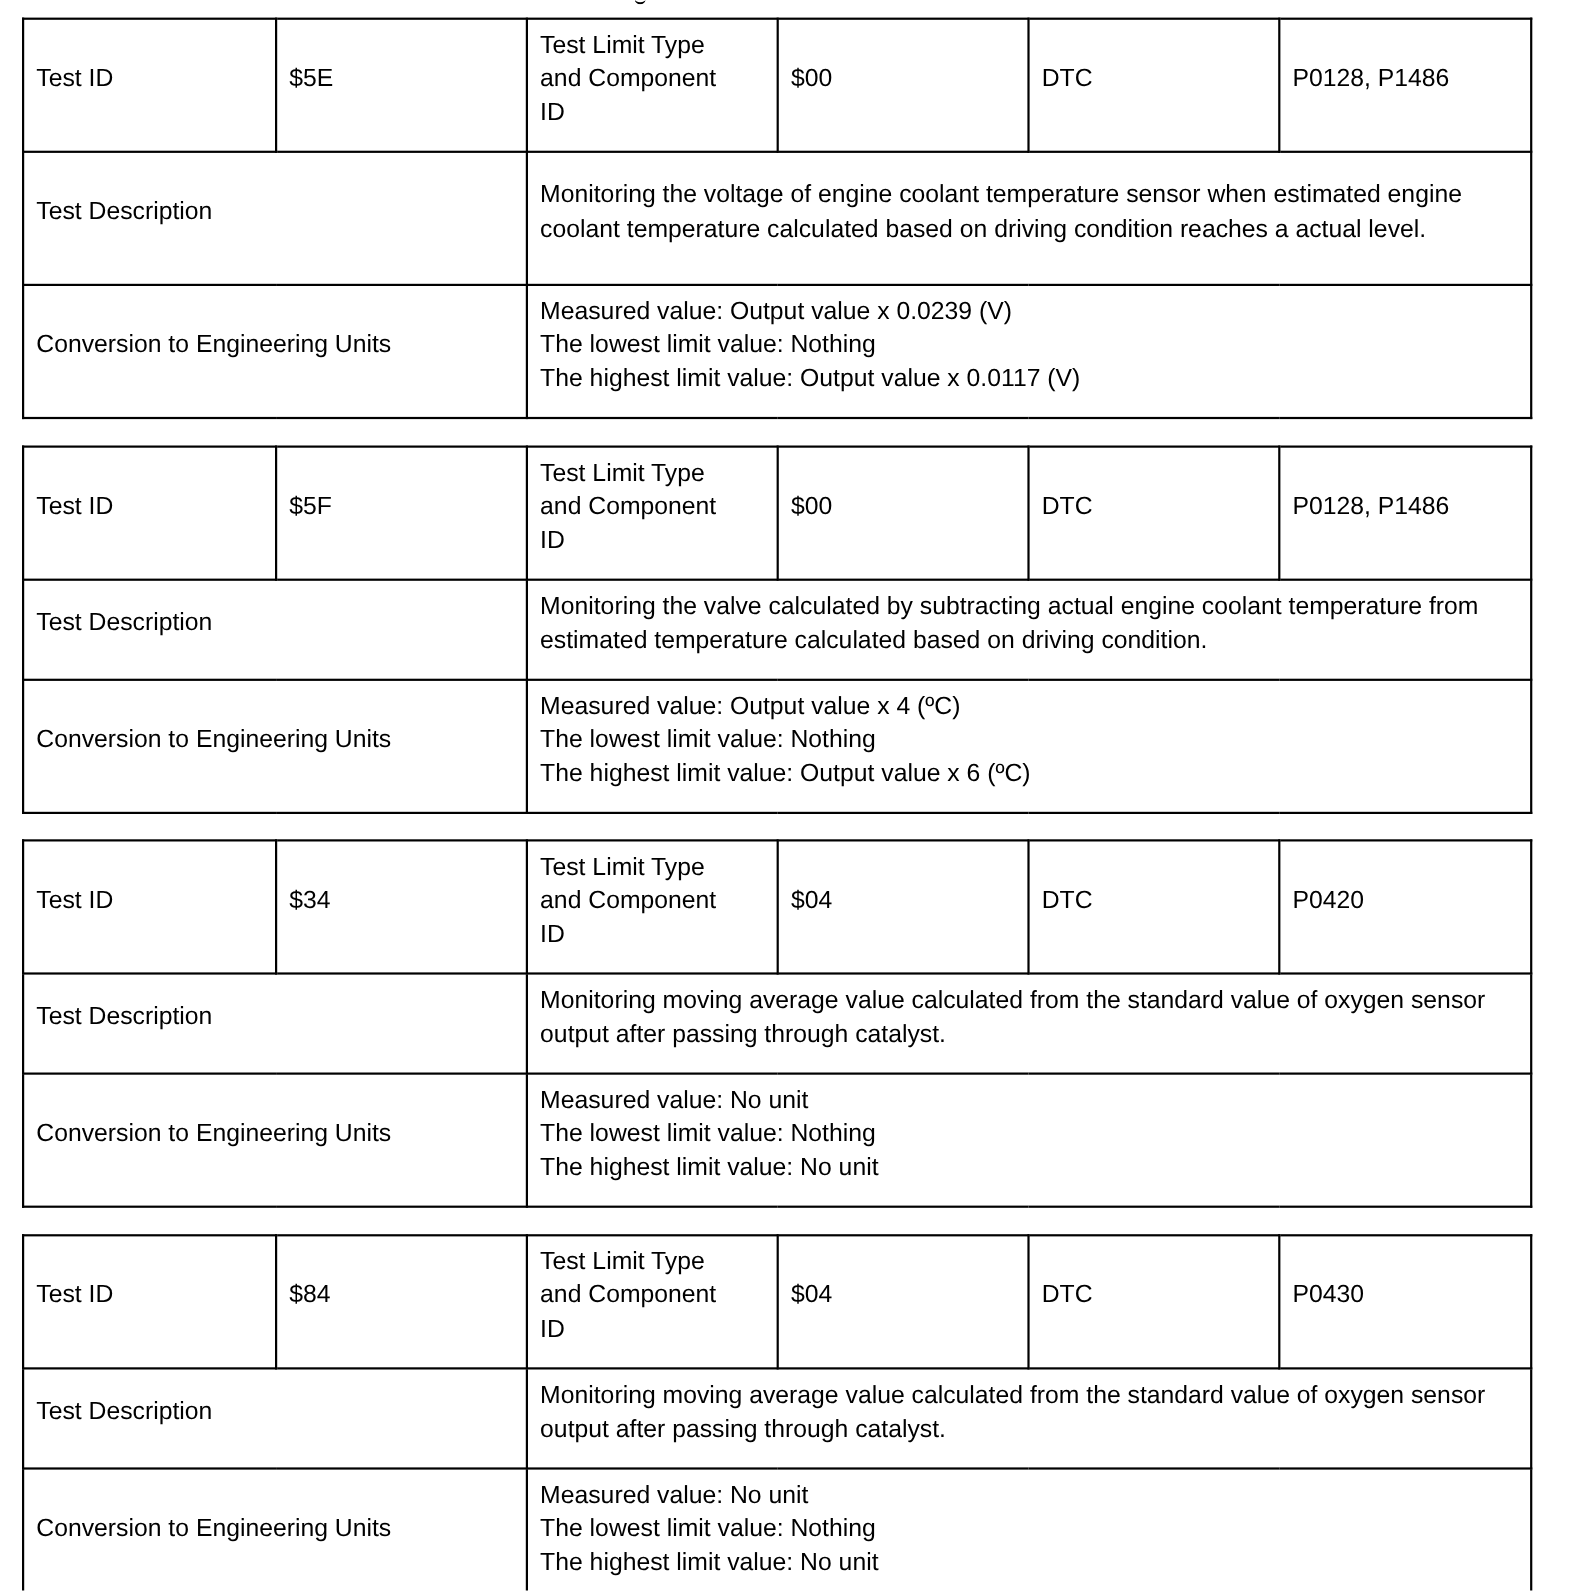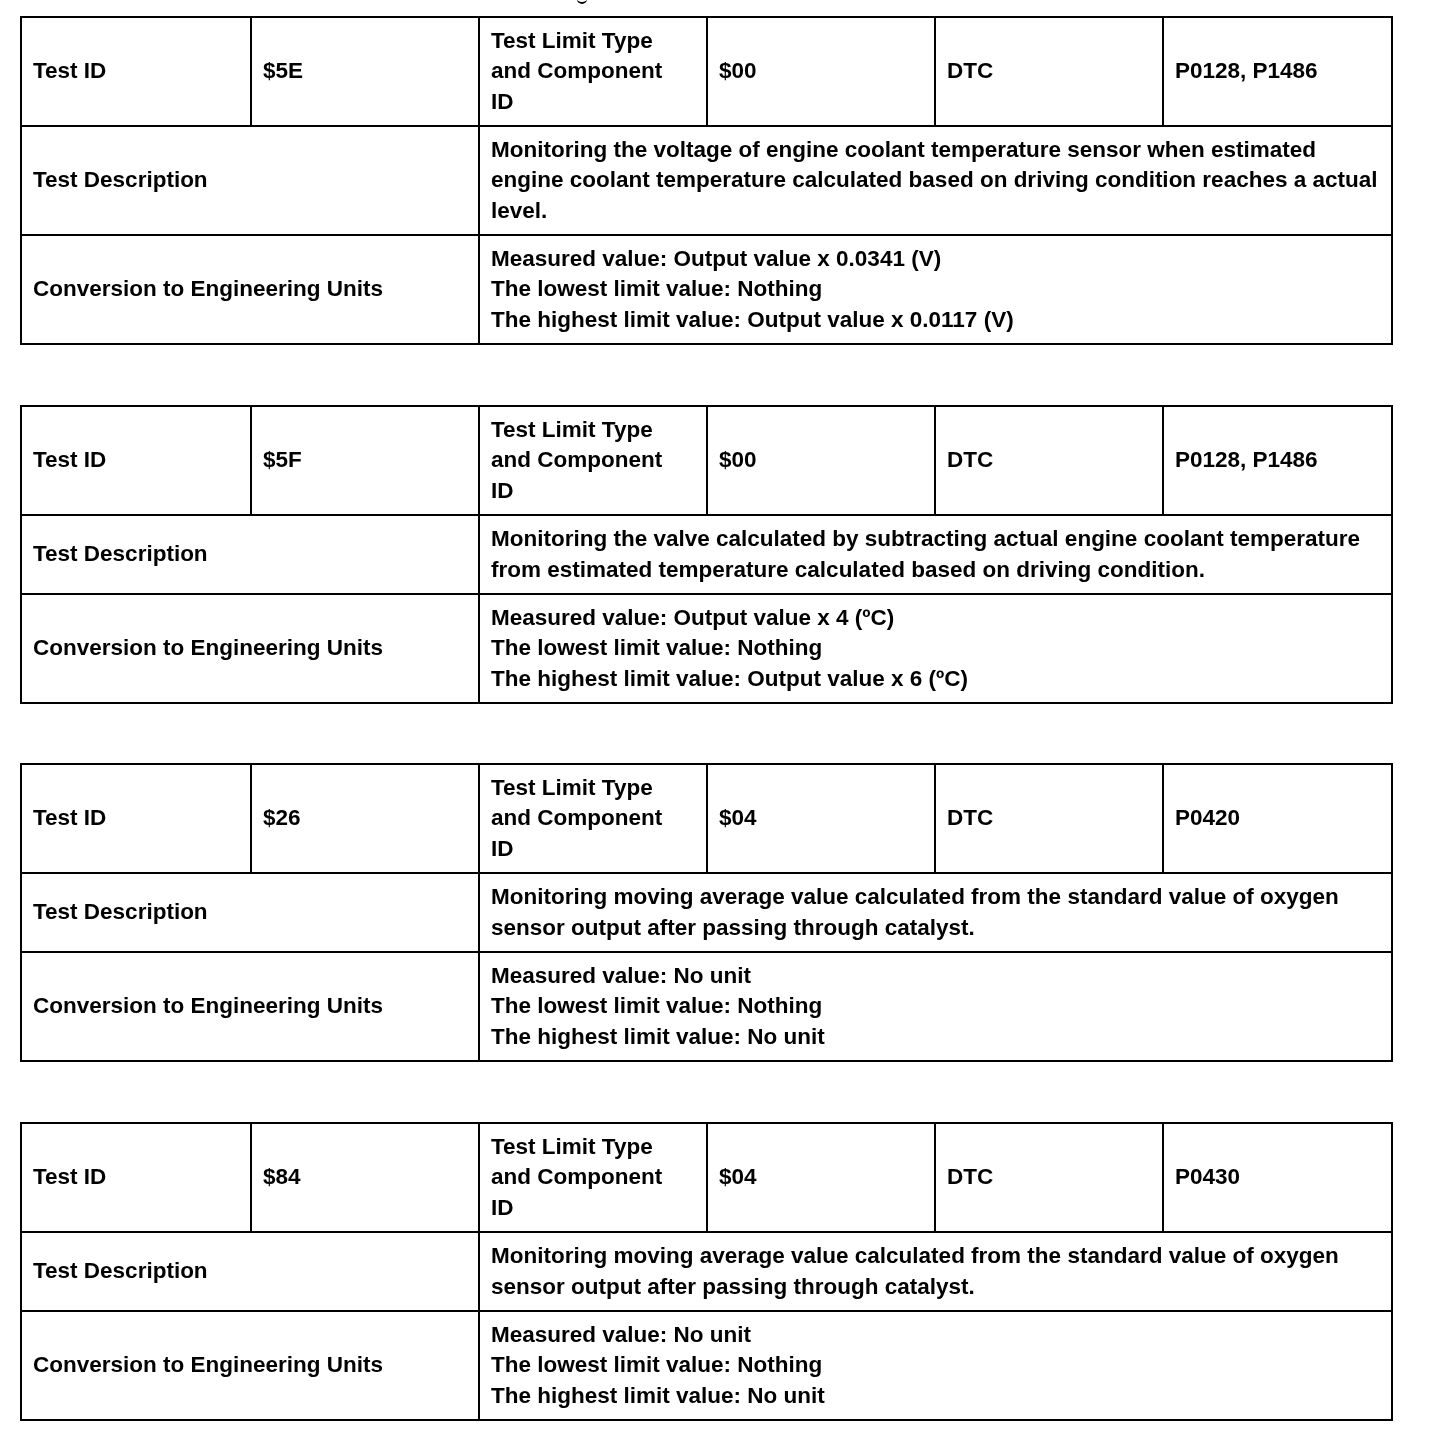--- a/index.html
+++ b/index.html
@@ -27,25 +27,24 @@
     }
     .dtable {
       position: absolute;
       left: 20px;
       width: 1371px;
       border-collapse: collapse;
       table-layout: fixed;
     }
     .dtable td {
       border: 2px solid #000;
-      padding: 0 10px 0 11px;
+      padding: 0 10px 12px 11px;
       vertical-align: middle;
       line-height: 30.5px;
       white-space: pre-line;
-      font-weight: bold;
     }
     .row-head td { height: 107px; }
     .row-desc3 td { height: 107px; }
     .row-desc2 td { height: 77px; }
     .row-conv td { height: 107px; }
   </style>
 </head>
 <body>
 
 <div class="clip-glyph"></div>
@@ -69,21 +68,21 @@
     <td>$00</td>
     <td>DTC</td>
     <td>P0128, P1486</td>
   </tr>
   <tr class="row-desc3">
     <td colspan="2">Test Description</td>
     <td colspan="4">Monitoring the voltage of engine coolant temperature sensor when estimated engine coolant temperature calculated based on driving condition reaches a actual level.</td>
   </tr>
   <tr class="row-conv">
     <td colspan="2">Conversion to Engineering Units</td>
-    <td colspan="4"><div>Measured value: Output value x 0.0341 (V)</div><div>The lowest limit value: Nothing</div><div>The highest limit value: Output value x 0.0117 (V)</div></td>
+    <td colspan="4"><div>Measured value: Output value x 0.0239 (V)</div><div>The lowest limit value: Nothing</div><div>The highest limit value: Output value x 0.0117 (V)</div></td>
   </tr>
 </tbody>
   </table>
 
 <table class="dtable" style="top:405px;">
   <colgroup>
     <col style="width:230px">
       <col style="width:228px">
       <col style="width:228px">
       <col style="width:228px">
@@ -117,21 +116,21 @@
     <col style="width:230px">
       <col style="width:228px">
       <col style="width:228px">
       <col style="width:228px">
       <col style="width:228px">
       <col style="width:229px">
   </colgroup>
   <tbody>
       <tr class="row-head">
     <td>Test ID</td>
-    <td>$26</td>
+    <td>$34</td>
     <td>Test Limit Type
  and Component
  ID</td>
     <td>$04</td>
     <td>DTC</td>
     <td>P0420</td>
   </tr>
   <tr class="row-desc2">
     <td colspan="2">Test Description</td>
     <td colspan="4">Monitoring moving average value calculated from the standard value of oxygen sensor output after passing through catalyst.</td>

